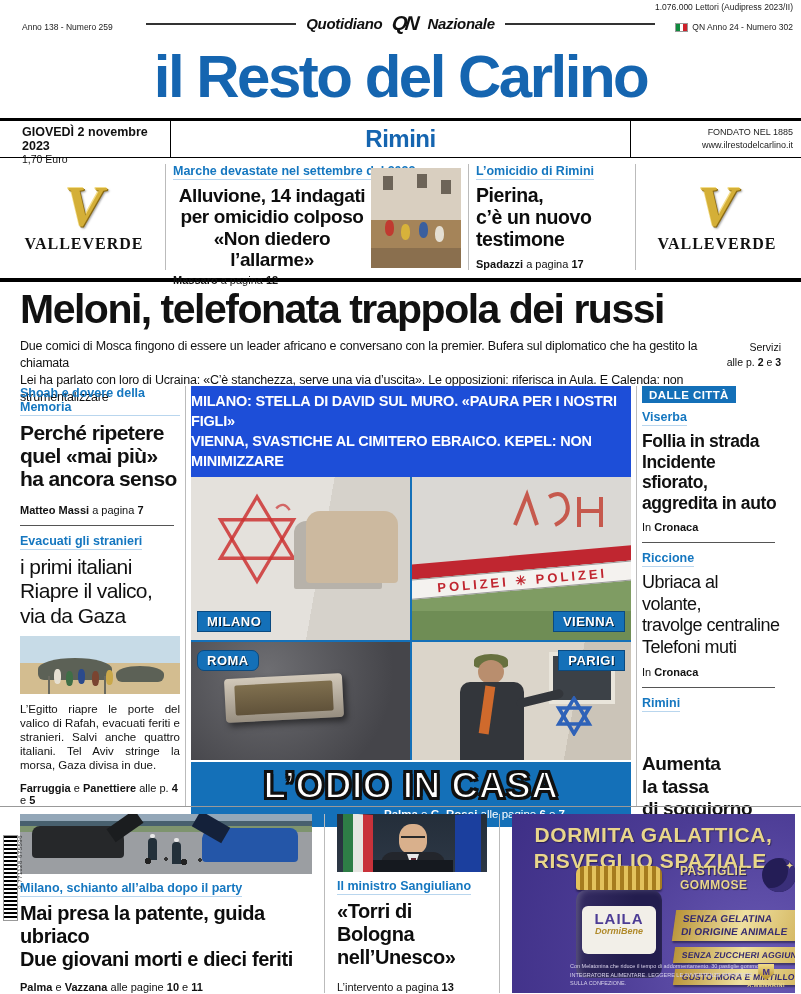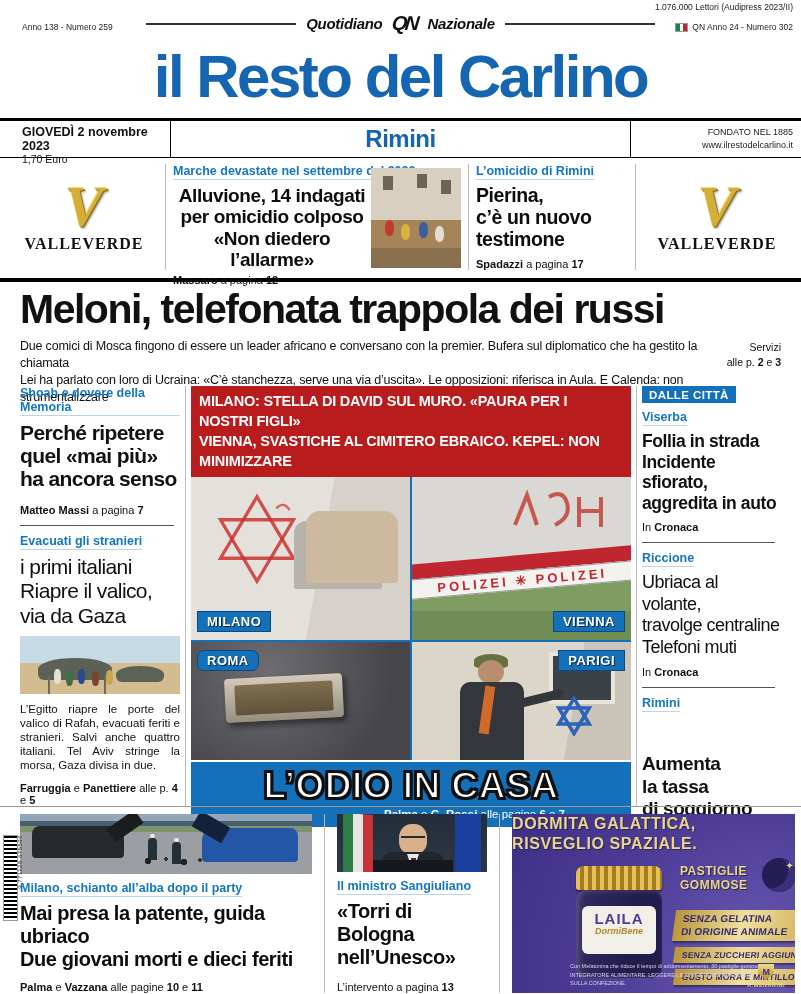--- a/index.html
+++ b/index.html
@@ -65,21 +65,21 @@
   .main .vdiv { margin:0 5px; }
   .colL .hl-b { font-size:21px; line-height:1.1; font-weight:800; letter-spacing:-0.6px; }
   .colL .hl-r { font-size:21px; line-height:1.15; font-weight:400; letter-spacing:-0.6px; }
   .sep { border:none; border-top:1px solid #555; margin:9px 0 8px; width:96%; }
   .ph-gaza { width:100%; height:88px; margin:8px 0 6px; position:relative; overflow:hidden; background:linear-gradient(#c7dbe7 0 46%,#d3bd90 46%); }
   .gz-can { position:absolute; background:#5c6156; border-radius:50% 50% 6px 6px; }
   .gz-pole { position:absolute; width:2px; background:#6a6a5f; }
   .gz-p { position:absolute; width:7px; height:15px; border-radius:40%; }
   .body-txt { font-size:11.5px; line-height:1.22; text-align:justify; margin-top:2px; }
 
-  .banner { background:#b91c1c; color:#fff; font-weight:800; font-size:14.5px; line-height:1.38; padding:5px 8px 6px; letter-spacing:-0.2px; }
+  .banner { background:#1d4ed8; color:#fff; font-weight:800; font-size:14.5px; line-height:1.38; padding:5px 0 6px; letter-spacing:-0.2px; }
   .pgrid { display:grid; grid-template-columns:1fr 1fr; grid-template-rows:163px 118px; gap:2px; background:#1470b8; }
   .cell { position:relative; overflow:hidden; background:#ccc; }
   .plabel { position:absolute; background:#1470b8; color:#fff; font-weight:800; font-size:13px; letter-spacing:0.5px; padding:2px 9px; text-shadow:1px 1px 0 #06223c; border:1px solid #0a4a80; }
   .lab-milano { left:6px; bottom:8px; } .lab-vienna { right:6px; bottom:8px; }
   .lab-roma { left:6px; top:8px;border-radius:7px; } .lab-parigi { right:6px; top:8px; }
 
   .ph-milano { background:linear-gradient(100deg,#e4e1dc 0 58%,#d6d2cb 58%); }
   .ph-milano .seat { position:absolute; right:12px; top:34px; width:92px; height:72px; background:#ccb99f; border-radius:14px 14px 4px 4px; box-shadow:-14px 8px 0 -2px #b7b2aa; }
   .star-svg { position:absolute; }
   .ph-vienna { background:linear-gradient(#dad8d4 0 56%,#7f9c63 56% 82%,#6f8d55 82%); }
@@ -141,21 +141,21 @@
   .ad-flowers { position:absolute; left:0; top:0; bottom:0; width:40px;
     background:
       radial-gradient(circle 6px at 10px 14px,#e8e2ee 98%,transparent),
       radial-gradient(circle 5px at 28px 34px,#c05a80 98%,transparent),
       radial-gradient(circle 6px at 12px 60px,#b univ 98%,transparent),
       radial-gradient(circle 5px at 30px 82px,#e8e2ee 98%,transparent),
       radial-gradient(circle 6px at 10px 108px,#c05a80 98%,transparent),
       radial-gradient(circle 5px at 28px 132px,#7a9a5a 98%,transparent),
       radial-gradient(circle 6px at 12px 156px,#e8e2ee 98%,transparent);
   }
-  .ad-title { position:relative; text-align:left; color:#e9d68b; font-weight:800; font-size:16px; letter-spacing:0.6px; line-height:1.25; text-shadow:1px 1px 1px rgba(0,0,0,0.4); }
+  .ad-title { position:relative; text-align:center; color:#e9d68b; font-weight:800; font-size:21px; letter-spacing:0.6px; line-height:1.25; padding-top:8px; text-shadow:1px 1px 1px rgba(0,0,0,0.4); }
   .ad-jar { position:absolute; left:64px; top:52px; width:86px; height:112px; }
   .jar-cap { height:24px; background:repeating-linear-gradient(90deg,#e3c25c 0 4px,#a67c1e 4px 8px); border-radius:8px 8px 3px 3px; box-shadow:0 2px 2px rgba(0,0,0,0.4); }
   .jar-body { height:88px; background:linear-gradient(100deg,#352c63,#231d4e 60%); border-radius:10px; position:relative; box-shadow:inset 3px 0 6px rgba(255,255,255,0.2); }
   .jar-label { position:absolute; left:6px; top:16px; right:6px; height:48px; background:#f2efe8; border-radius:6px; text-align:center; padding-top:5px; }
   .jar-name { color:#4c3c95; font-weight:800; font-size:15px; letter-spacing:1px; line-height:1; }
   .jar-sub { color:#b08a2a; font-style:italic; font-weight:700; font-size:9px; }
   .ad-type { position:absolute; left:168px; top:50px; color:#e9d68b; font-weight:800; font-size:12px; line-height:1.2; letter-spacing:0.5px; text-shadow:1px 1px 1px rgba(0,0,0,0.5); }
   .ad-moon { position:absolute; left:250px; top:44px; width:34px; height:34px; background:#241d56; border-radius:50%; box-shadow:inset -8px -4px 0 #3a2f7a; }
   .ad-moon::after { content:"✦"; position:absolute; right:2px; top:2px; color:#e9d68b; font-size:10px; }
   .ad-claims { position:absolute; left:162px; top:96px; width:150px; display:flex; flex-direction:column; gap:6px; }

